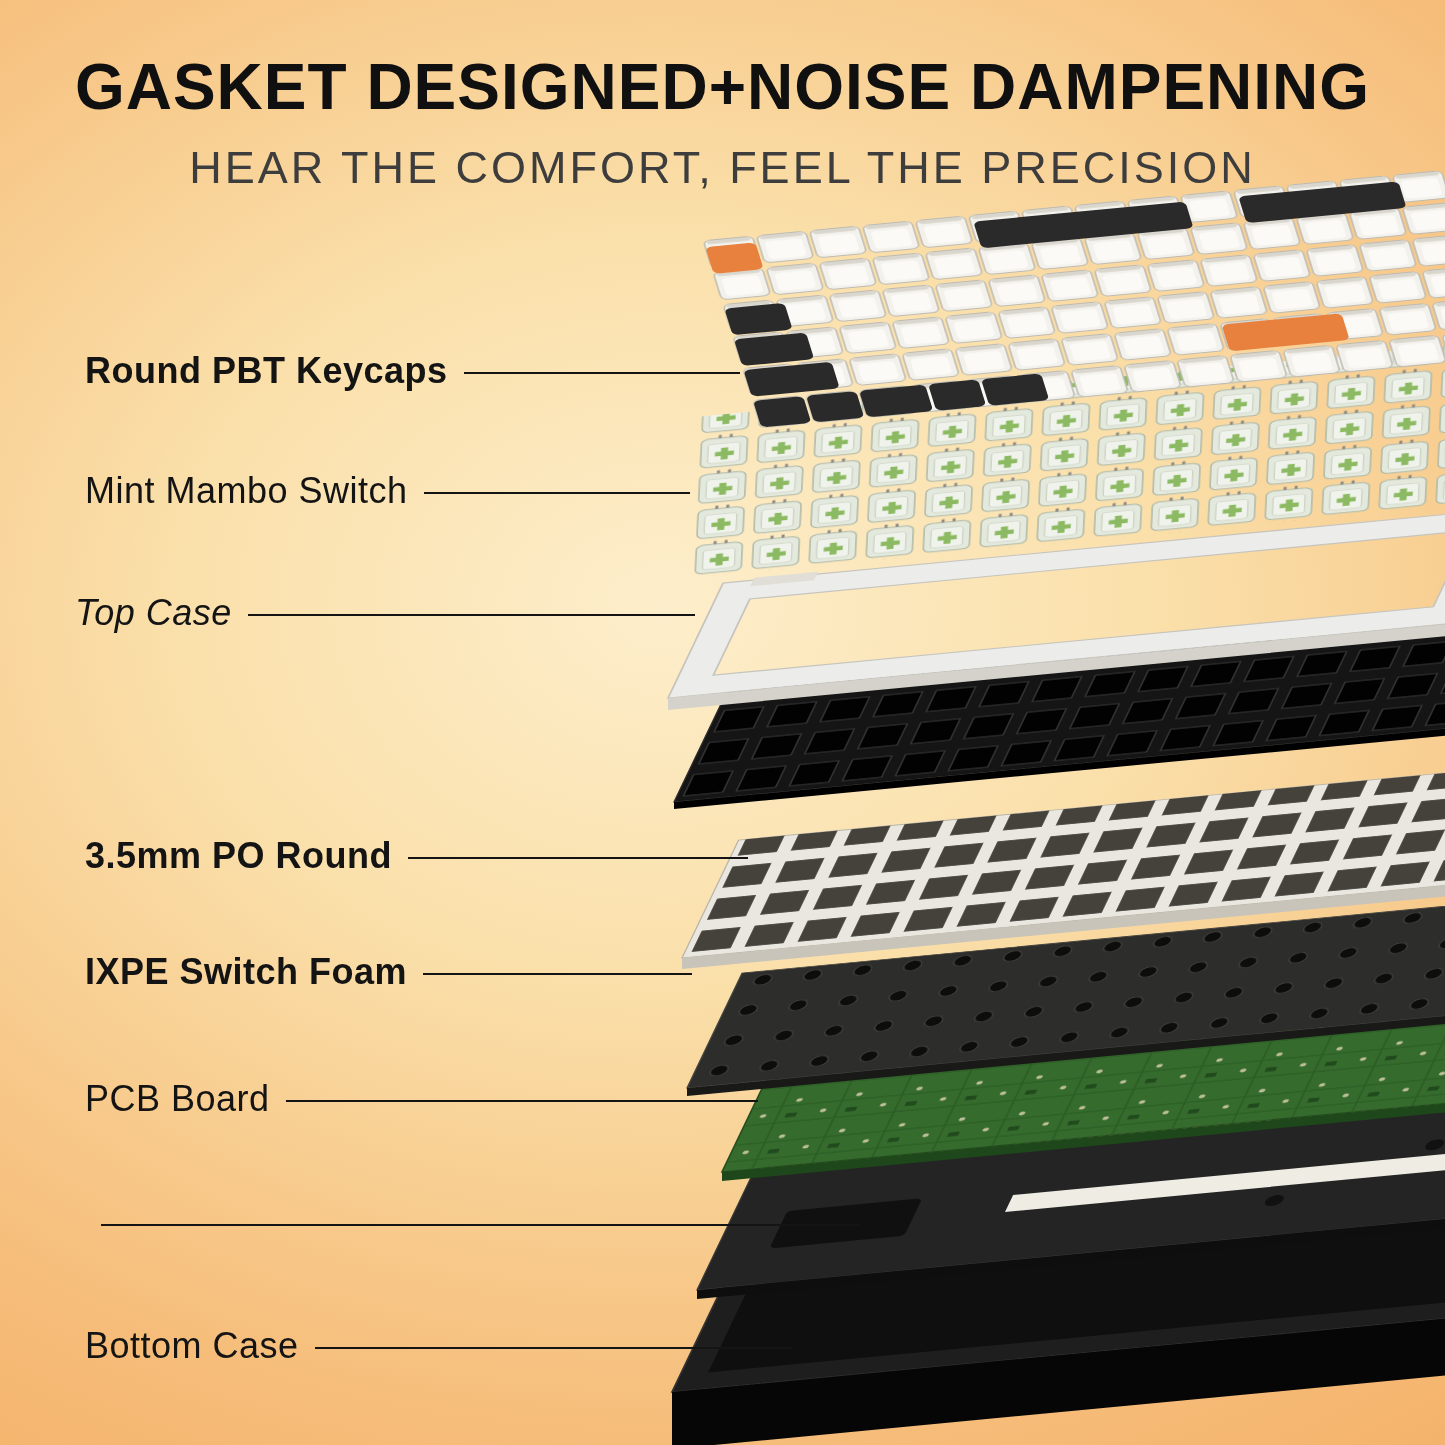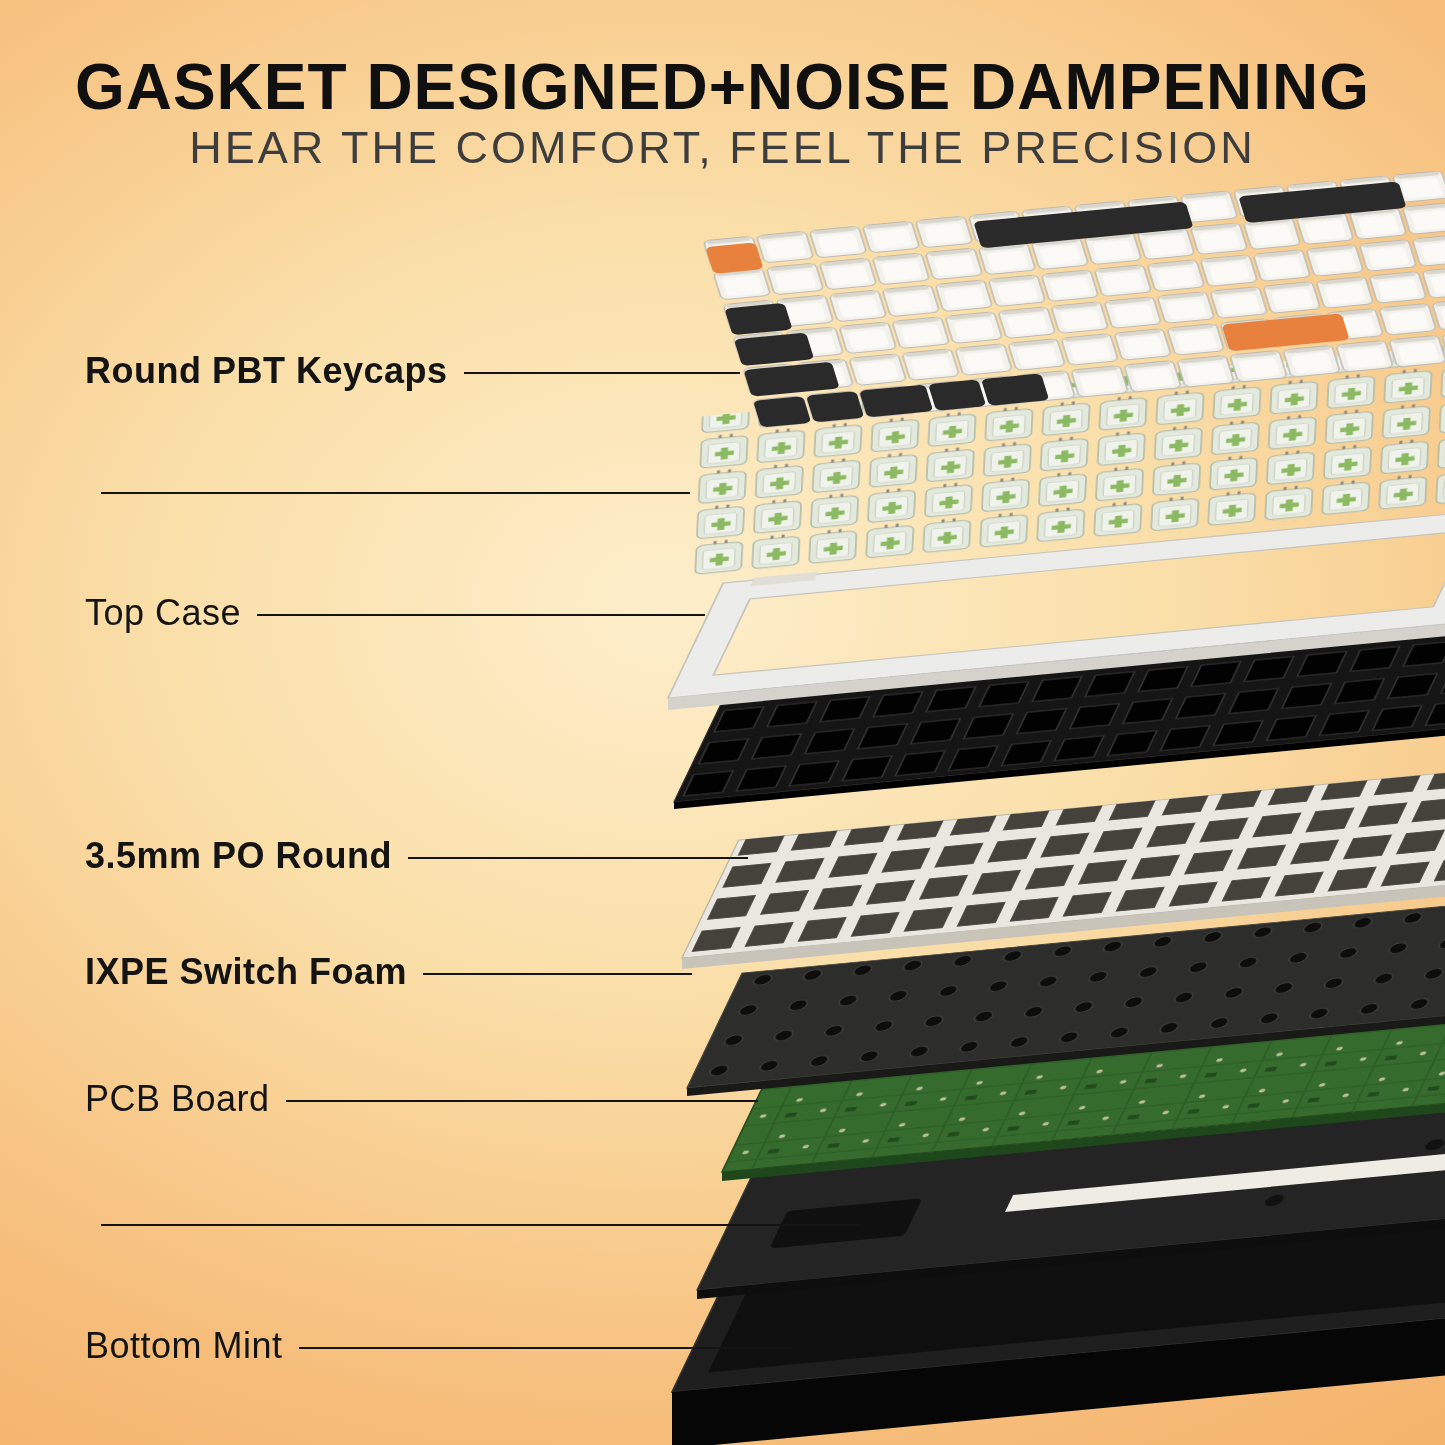--- a/index.html
+++ b/index.html
@@ -2,29 +2,29 @@
 <html><head>
 <meta charset="utf-8">
 <style>
   html,body{margin:0;padding:0;}
   body{width:1445px;height:1445px;overflow:hidden;font-family:"Liberation Sans",sans-serif;}
   .canvas{position:relative;width:1445px;height:1445px;
     background:radial-gradient(125% 95% at 46% 42%, #fdeecb 0%, #fadfa9 28%, #f6bd7a 60%, #f1a254 100%);}
   .diagram-svg{position:absolute;inset:0;width:1445px;height:1445px;}
   .header{position:absolute;top:52px;left:0;width:1445px;text-align:center;z-index:3;}
   .title{font-size:64px;font-weight:700;color:#101010;letter-spacing:1px;line-height:1.1;}
-  .subtitle{margin-top:0;font-size:45px;font-weight:400;color:#3d3d3d;letter-spacing:3px;}
+  .subtitle{margin-top:20px;font-size:45px;font-weight:400;color:#3d3d3d;letter-spacing:3px;}
   .label-row{position:absolute;display:flex;align-items:center;height:48px;z-index:4;}
   .label-text{font-size:36px;color:#141414;letter-spacing:0.5px;white-space:nowrap;}
   .label-row.bold .label-text{font-weight:700;}
   .leader{flex:1;height:0;border-top:2.5px solid #141414;margin-left:16px;margin-top:3px;}
   
   .r0{top:347px;left:85px;width:655px;font-weight:bold;}
   .r1{top:467px;left:85px;width:605px;}
-  .r2{top:589px;left:85px;width:620px;}
+  .r2{top:589px;left:75px;width:620px;font-style:italic;}
   .r3{top:712px;left:85px;width:687px;}
   .r4{top:832px;left:85px;width:663px;}
   .r5{top:948px;left:85px;width:607px;}
   .r6{top:1075px;left:85px;width:673px;}
   .r7{top:1199px;left:85px;width:775px;}
   .r8{top:1322px;left:85px;width:707px;}
 </style>
 </head>
 <body>
 
@@ -155,20 +155,21 @@
   <div class="header">
     <div class="title">GASKET DESIGNED+NOISE DAMPENING</div>
     <div class="subtitle">HEAR THE COMFORT, FEEL THE PRECISION</div>
   </div>
 
   <div class="label-row r0">
     <span class="label-text">Round PBT Keycaps</span>
     <div class="leader"></div>
   </div>
   <div class="label-row r1">
+    <span class="label-text">Mint Mambo Switch</span>
     <div class="leader"></div>
   </div>
   <div class="label-row r2">
     <span class="label-text">Top Case</span>
     <div class="leader"></div>
   </div>
   <div class="label-row r4 bold">
     <span class="label-text">3.5mm PO Round</span>
     <div class="leader"></div>
   </div>
@@ -177,17 +178,17 @@
     <div class="leader"></div>
   </div>
   <div class="label-row r6">
     <span class="label-text">PCB Board</span>
     <div class="leader"></div>
   </div>
   <div class="label-row r7 bold">
     <div class="leader"></div>
   </div>
   <div class="label-row r8">
-    <span class="label-text">Bottom Mint</span>
+    <span class="label-text">Bottom Case</span>
     <div class="leader"></div>
   </div>
 
 </div>
 
 </body></html>

